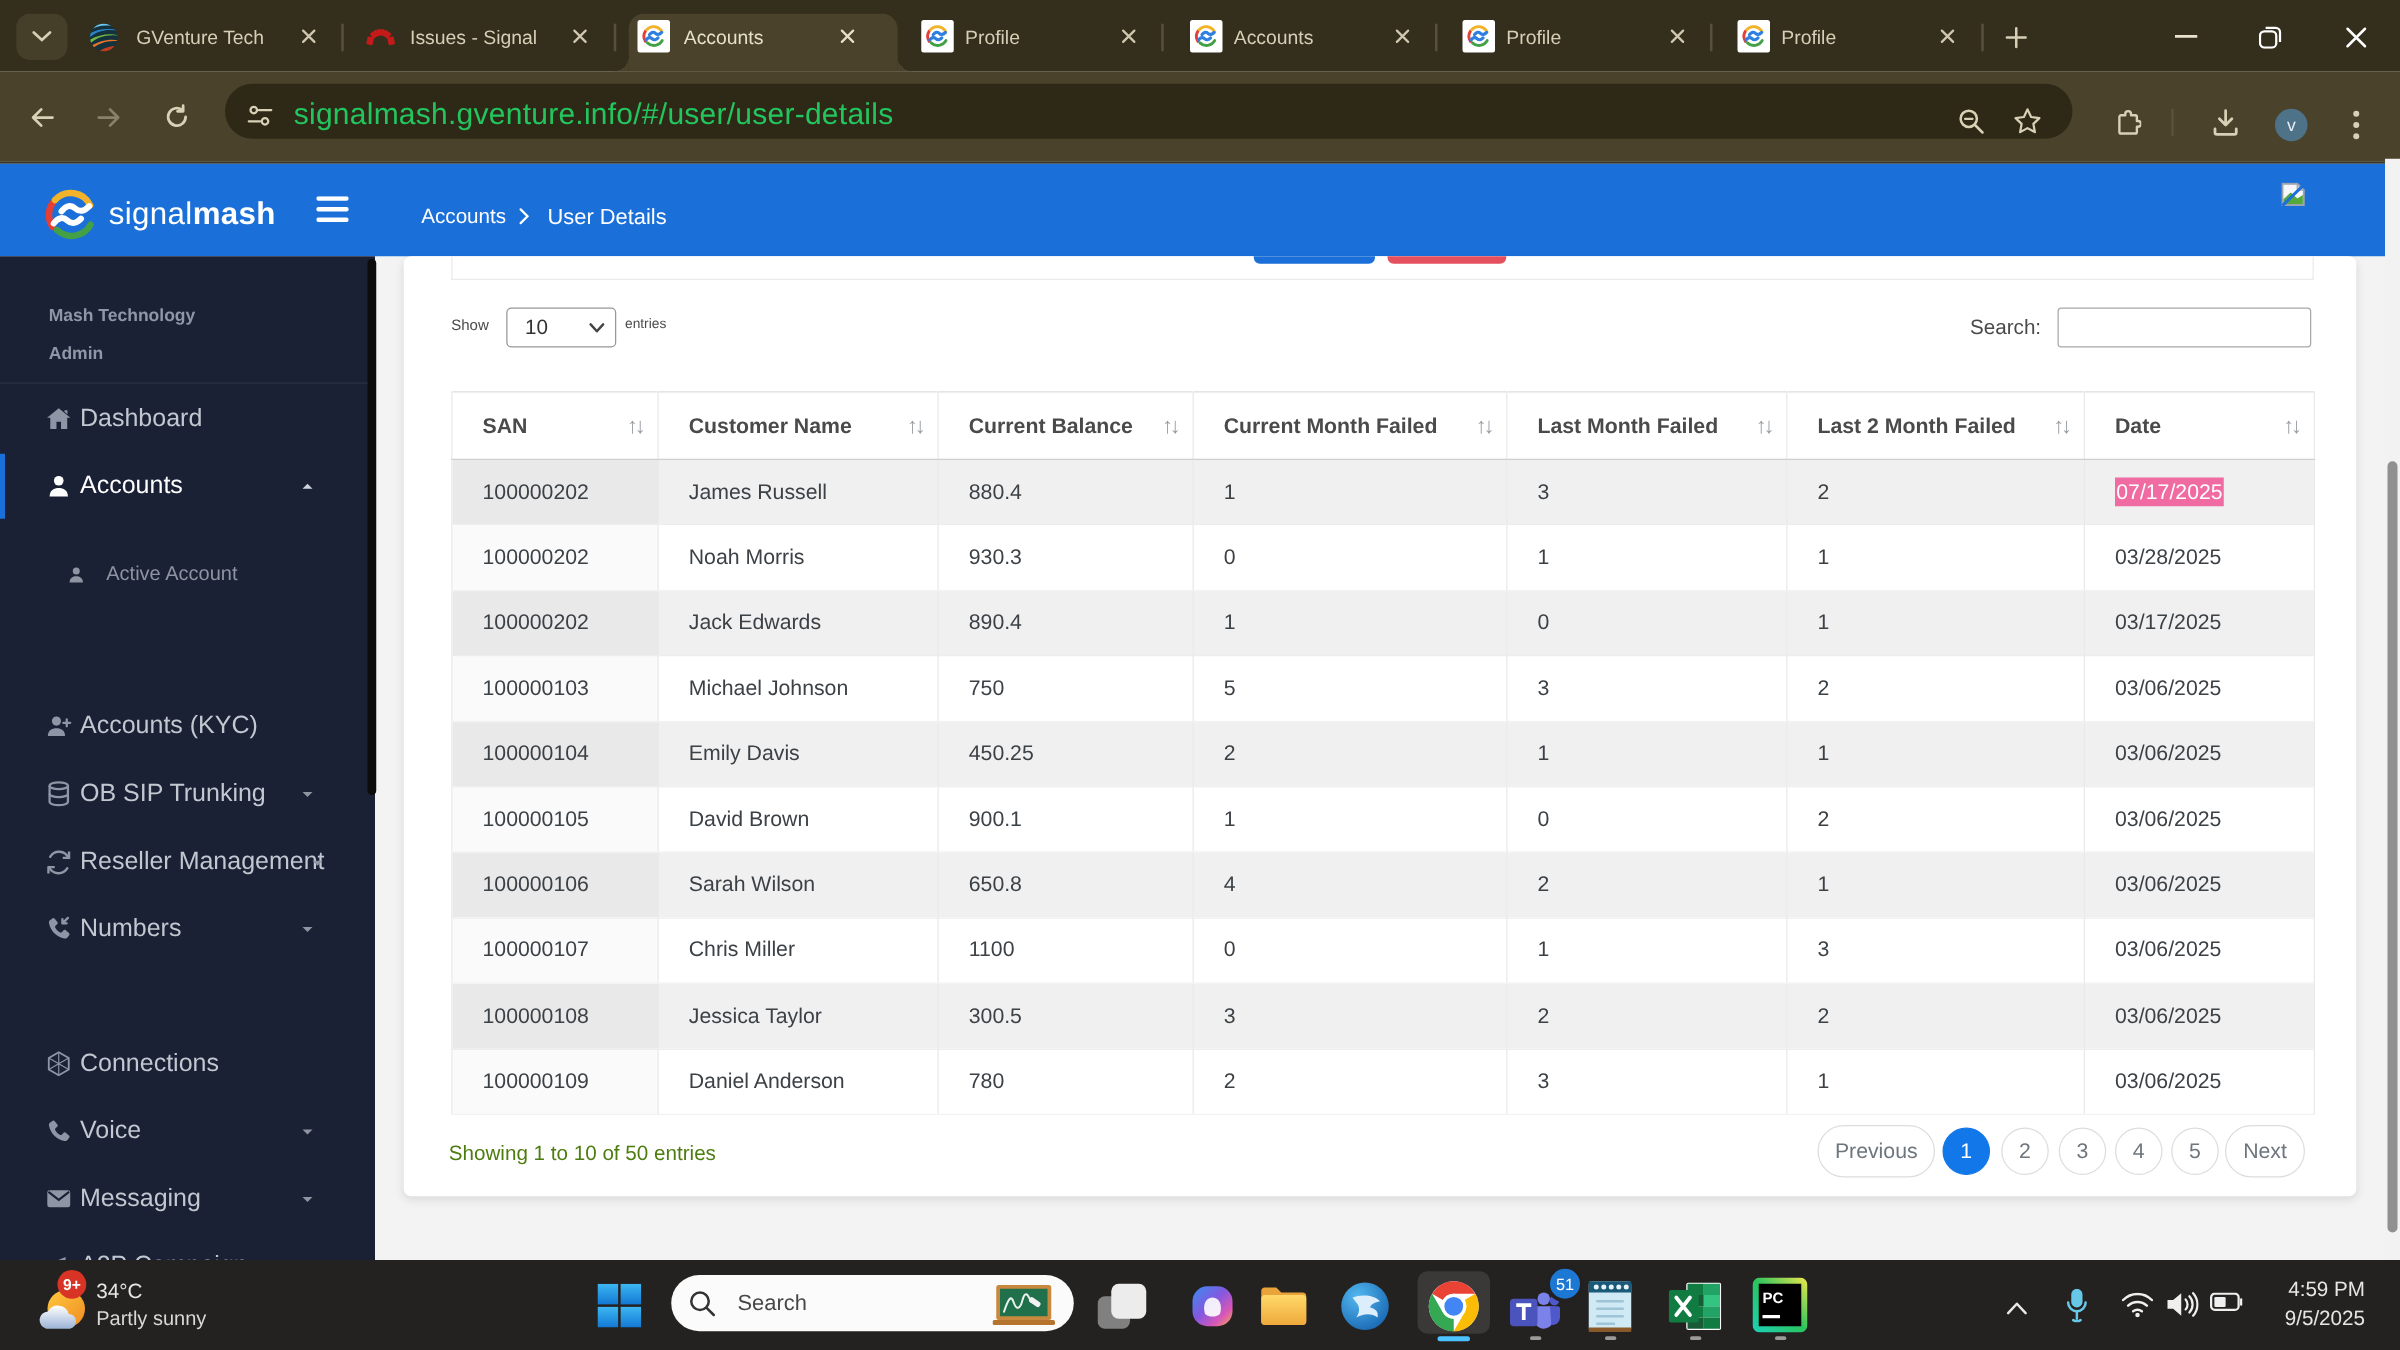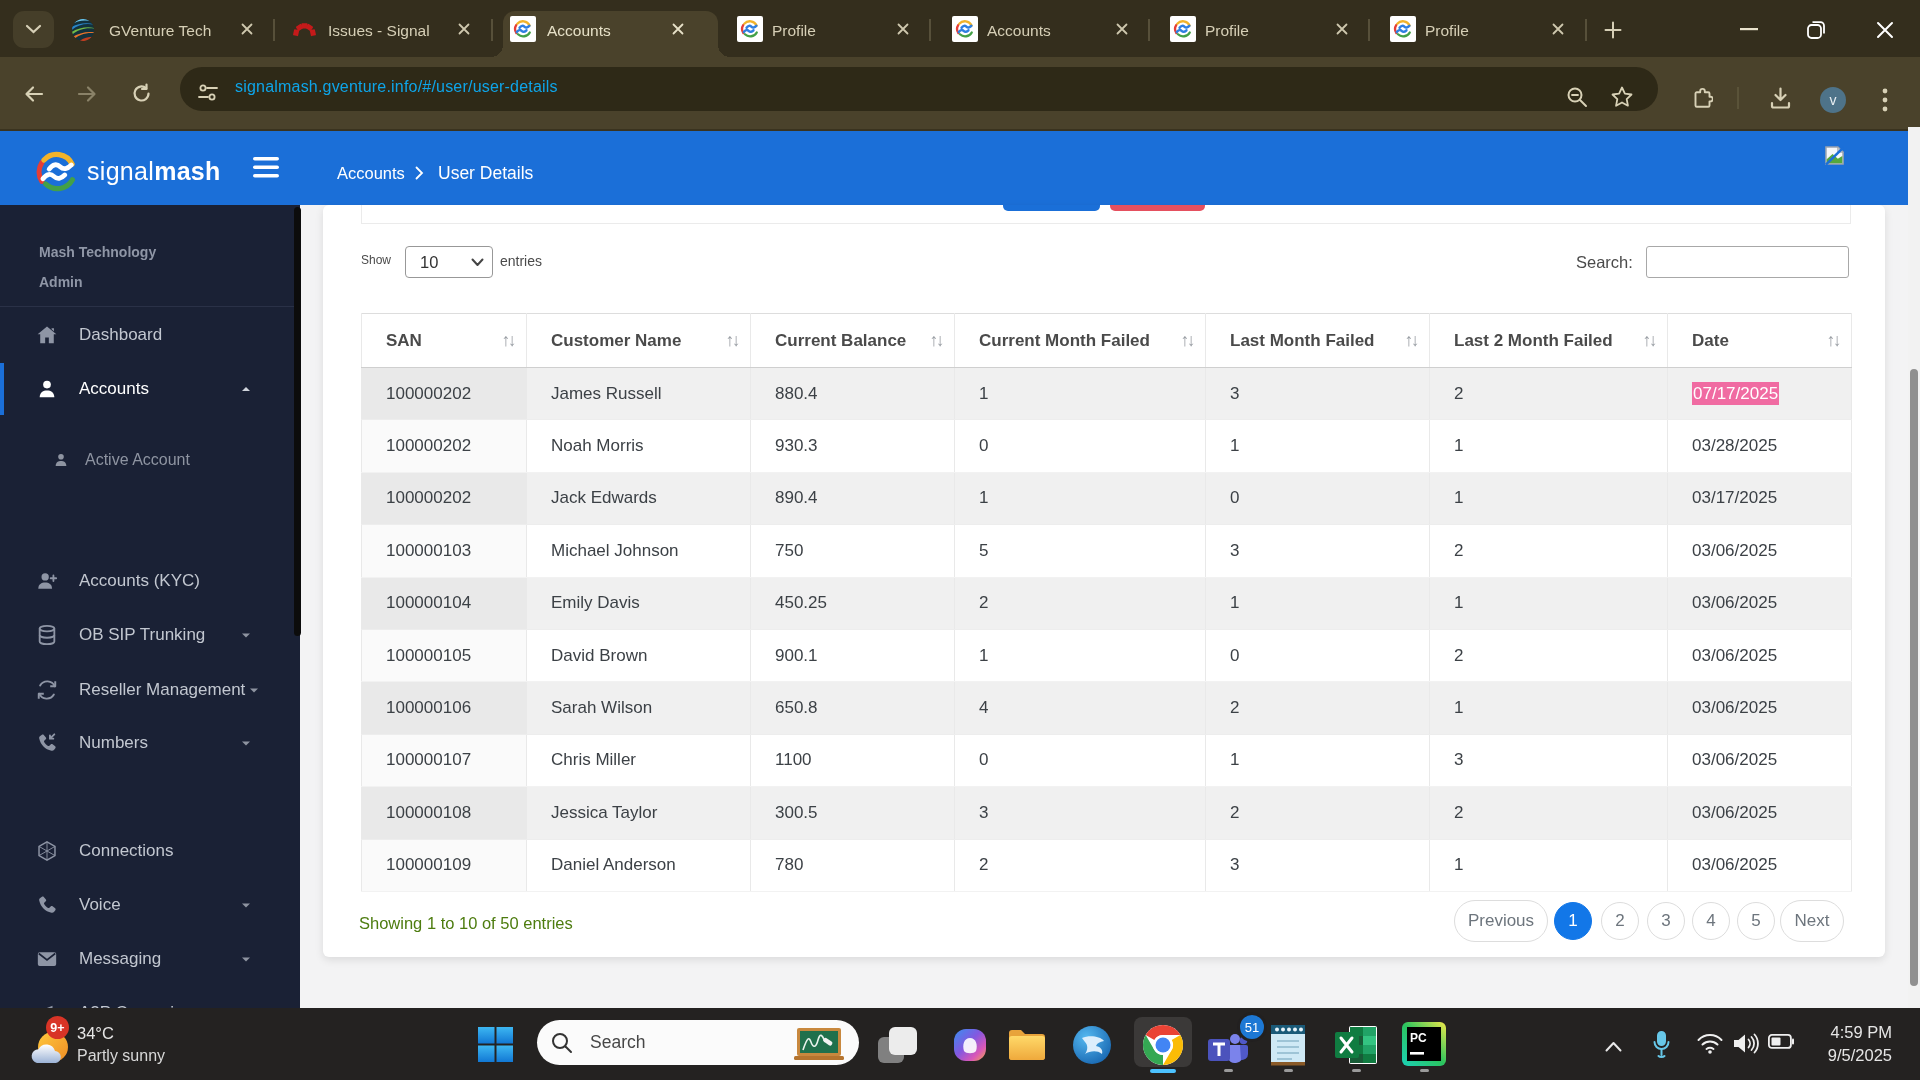--- a/index.html
+++ b/index.html
@@ -13,36 +13,36 @@
   #toolbar { left:0; top:57px; width:1920px; height:72px; background:#4a422b; }
   .tab-title { position:absolute; color:#d6cfb6; font-size:15.5px; white-space:nowrap; overflow:hidden; top:22px; }
   .tab-x { position:absolute; top:21px; width:16px; height:16px; }
   .tab-x svg { width:16px; height:16px; }
   .tab-sep { position:absolute; width:2px; height:22px; top:19px; background:#57503a; }
   .favbox { position:absolute; width:26px; height:26px; border-radius:2px; background:#fff; top:16px; }
   #activetab { position:absolute; left:503px; top:11px; width:215px; height:46px; background:#4a422b; border-radius:12px 12px 0 0; }
   #tabsearch { position:absolute; left:13px; top:11px; width:41px; height:37px; border-radius:11px; background:#453e29; }
 
   #omnibox { position:absolute; left:180px; top:10px; width:1478px; height:44px; border-radius:22px; background:#2e2917; }
-  #urltext { position:absolute; left:235px; top:21px; color:#0ea5e9; font-size:16px; letter-spacing:0.2px; }
+  #urltext { position:absolute; left:235px; top:21px; color:#22c55e; font-size:24px; letter-spacing:0.2px; }
   .tbi { position:absolute; }
 
   
   #pagehead { position:absolute; left:0; top:131px; width:1908px; height:74px; background:#1b6fd8; }
 
   
   #pgsb-track { position:absolute; left:1908px; top:127px; width:12px; height:953px; background:#f2f2f2; }
   #pgsb-thumb { position:absolute; left:1910px; top:369px; width:8px; height:617px; background:#909090; border-radius:4px; }
 
   
   #sidebar { position:absolute; left:0; top:205px; width:300px; height:875px; background:#1a2135; }
   .sbh { position:absolute; left:39px; color:#8f96a6; font-size:14px; font-weight:bold; }
   #sbdiv { position:absolute; left:0; top:101px; width:300px; height:1px; background:#2a3147; }
   .sbit { position:absolute; left:0; width:300px; height:54px; }
-  .sbit .txt { position:absolute; left:79px; top:50%; transform:translateY(-50%); color:#c2c7d0; font-size:17px; }
+  .sbit .txt { position:absolute; left:64px; top:50%; transform:translateY(-50%); color:#c2c7d0; font-size:20px; }
   .sbit .ic { position:absolute; left:36px; top:50%; transform:translateY(-50%); width:22px; height:22px; }
   .sbit .ic svg { width:22px; height:22px; }
   .sbit .car { position:absolute; left:240px; top:50%; transform:translateY(-50%); width:12px; height:12px; }
   .sbsub .txt { left:85px; font-size:16px; color:#8e94a1; }
   .sbsub .ic { left:53px; width:16px; height:16px; }
   .sbsub .ic svg { width:16px; height:16px; }
   #sbscroll { position:absolute; left:294px; top:2px; width:7px; height:429px; background:#0c0c0c; border-radius:4px; }
 
   
   #card { position:absolute; left:323px; top:205px; width:1562px; height:752px; background:#fff; border-radius:6px; box-shadow:0 3px 8px rgba(0,0,0,0.10); }
@@ -467,21 +467,21 @@
 <div id="btnblue" class="abs"></div>
 <div id="btnred" class="abs"></div>
 
 <div id="showrow" class="abs">Show</div>
 <div id="lensel" class="abs">
   <span style="position:absolute;left:14px;top:6px;color:#333;font-size:16.5px">10</span>
   <svg style="position:absolute;right:8px;top:11px" width="13" height="9" viewBox="0 0 13 9">
       <path d="M1.5 1.5 L6.5 7 L11.5 1.5" stroke="#444" stroke-width="2" fill="none" stroke-linecap="round" stroke-linejoin="round"></path>
     </svg>
 </div>
-<div class="abs" style="left:500px;top:253px;color:#4a4a4a;font-size:14px">entries</div>
+<div class="abs" style="left:500px;top:253px;color:#4a4a4a;font-size:11px">entries</div>
 <div id="srchlab" class="abs">Search:</div>
 <div id="srchbox" class="abs"></div>
 
 <table id="dtbl" cellspacing="0">
   <colgroup>
       <col style="width:165px">
       <col style="width:224px">
       <col style="width:204px">
       <col style="width:251px">
       <col style="width:224px">

